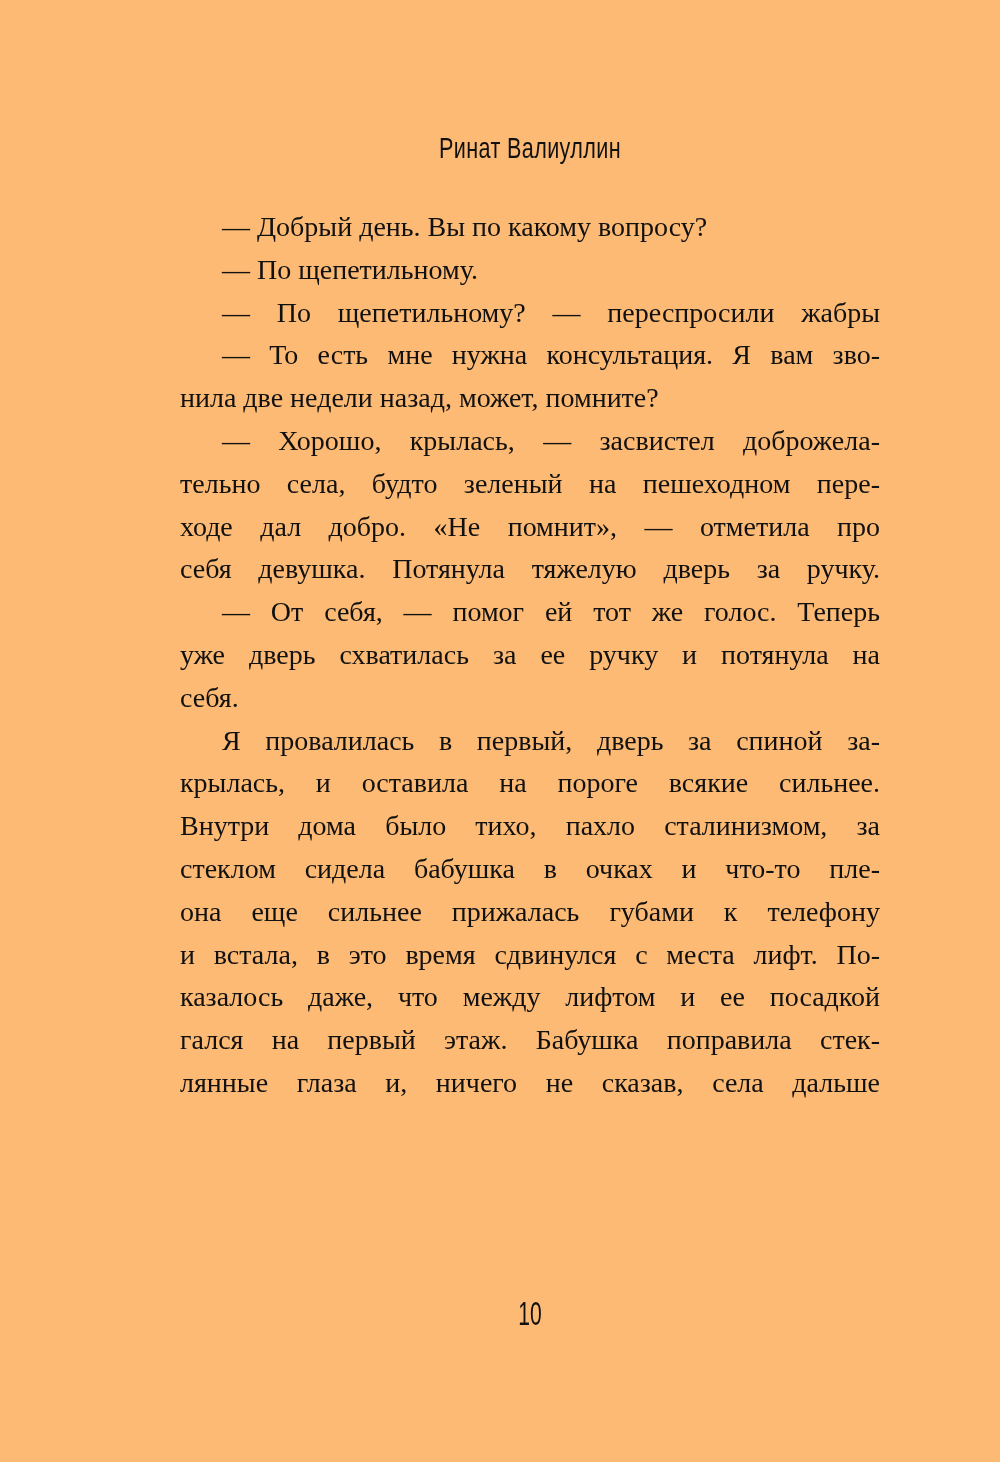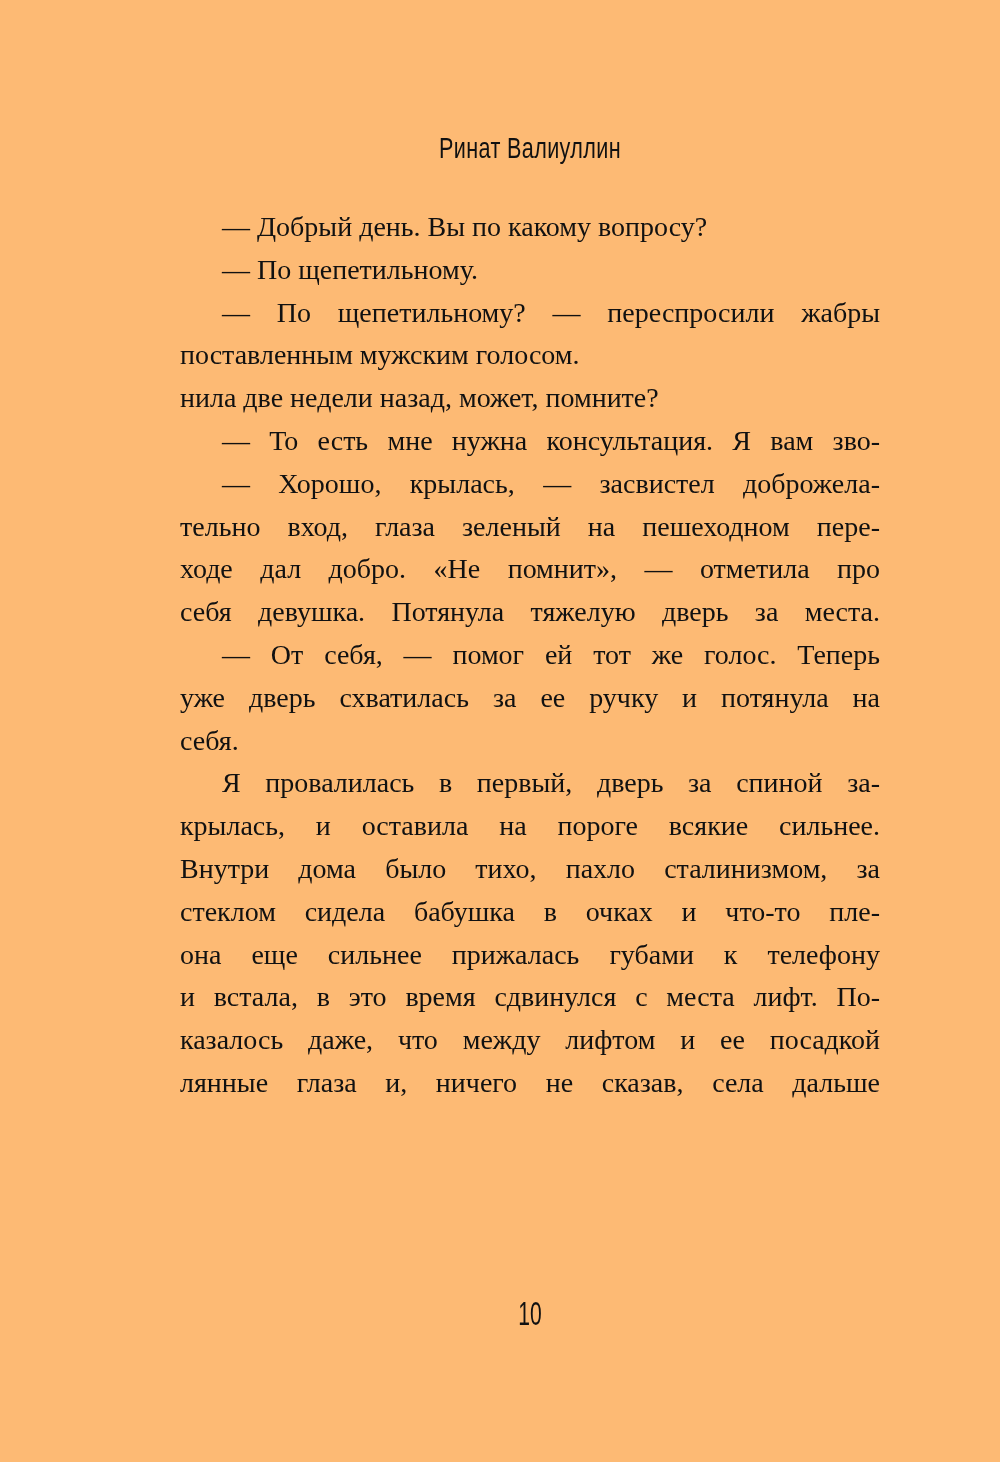--- a/index.html
+++ b/index.html
@@ -73,34 +73,34 @@
 </head>
 <body>
 
 <div class="page">
   <div class="author-header">Ринат Валиуллин</div>
 
   <div class="body-text">
       <div class="line indent last">— Добрый день. Вы по какому вопросу?</div>
       <div class="line indent last">— По щепетильному.</div>
       <div class="line indent">— По щепетильному? — переспросили жабры</div>
-      <div class="line last">поставленным мужским голосом.</div>
+      <div class="line indent">— То есть мне нужна консультация. Я вам зво-</div>
       <div class="line last">нила две недели назад, может, помните?</div>
-      <div class="line indent">— То есть мне нужна консультация. Я вам зво-</div>
       <div class="line indent">— Хорошо, крылась, — засвистел доброжела-</div>
-      <div class="line">тельно вход, глаза зеленый на пешеходном пере-</div>
+      <div class="line">тельно села, будто зеленый на пешеходном пере-</div>
       <div class="line">ходе дал добро. «Не помнит», — отметила про</div>
-      <div class="line">себя девушка. Потянула тяжелую дверь за места.</div>
+      <div class="line">себя девушка. Потянула тяжелую дверь за ручку.</div>
       <div class="line indent">— От себя, — помог ей тот же голос. Теперь</div>
       <div class="line">уже дверь схватилась за ее ручку и потянула на</div>
       <div class="line last">себя.</div>
       <div class="line indent">Я провалилась в первый, дверь за спиной за-</div>
       <div class="line">крылась, и оставила на пороге всякие сильнее.</div>
       <div class="line">Внутри дома было тихо, пахло сталинизмом, за</div>
       <div class="line">стеклом сидела бабушка в очках и что-то пле-</div>
       <div class="line">она еще сильнее прижалась губами к телефону</div>
       <div class="line">и встала, в это время сдвинулся с места лифт. По-</div>
       <div class="line">казалось даже, что между лифтом и ее посадкой</div>
+      <div class="line">гался на первый этаж. Бабушка поправила стек-</div>
       <div class="line">лянные глаза и, ничего не сказав, села дальше</div>
     </div>
 
   <div class="page-number">10</div>
 </div>
 
 </body></html>

